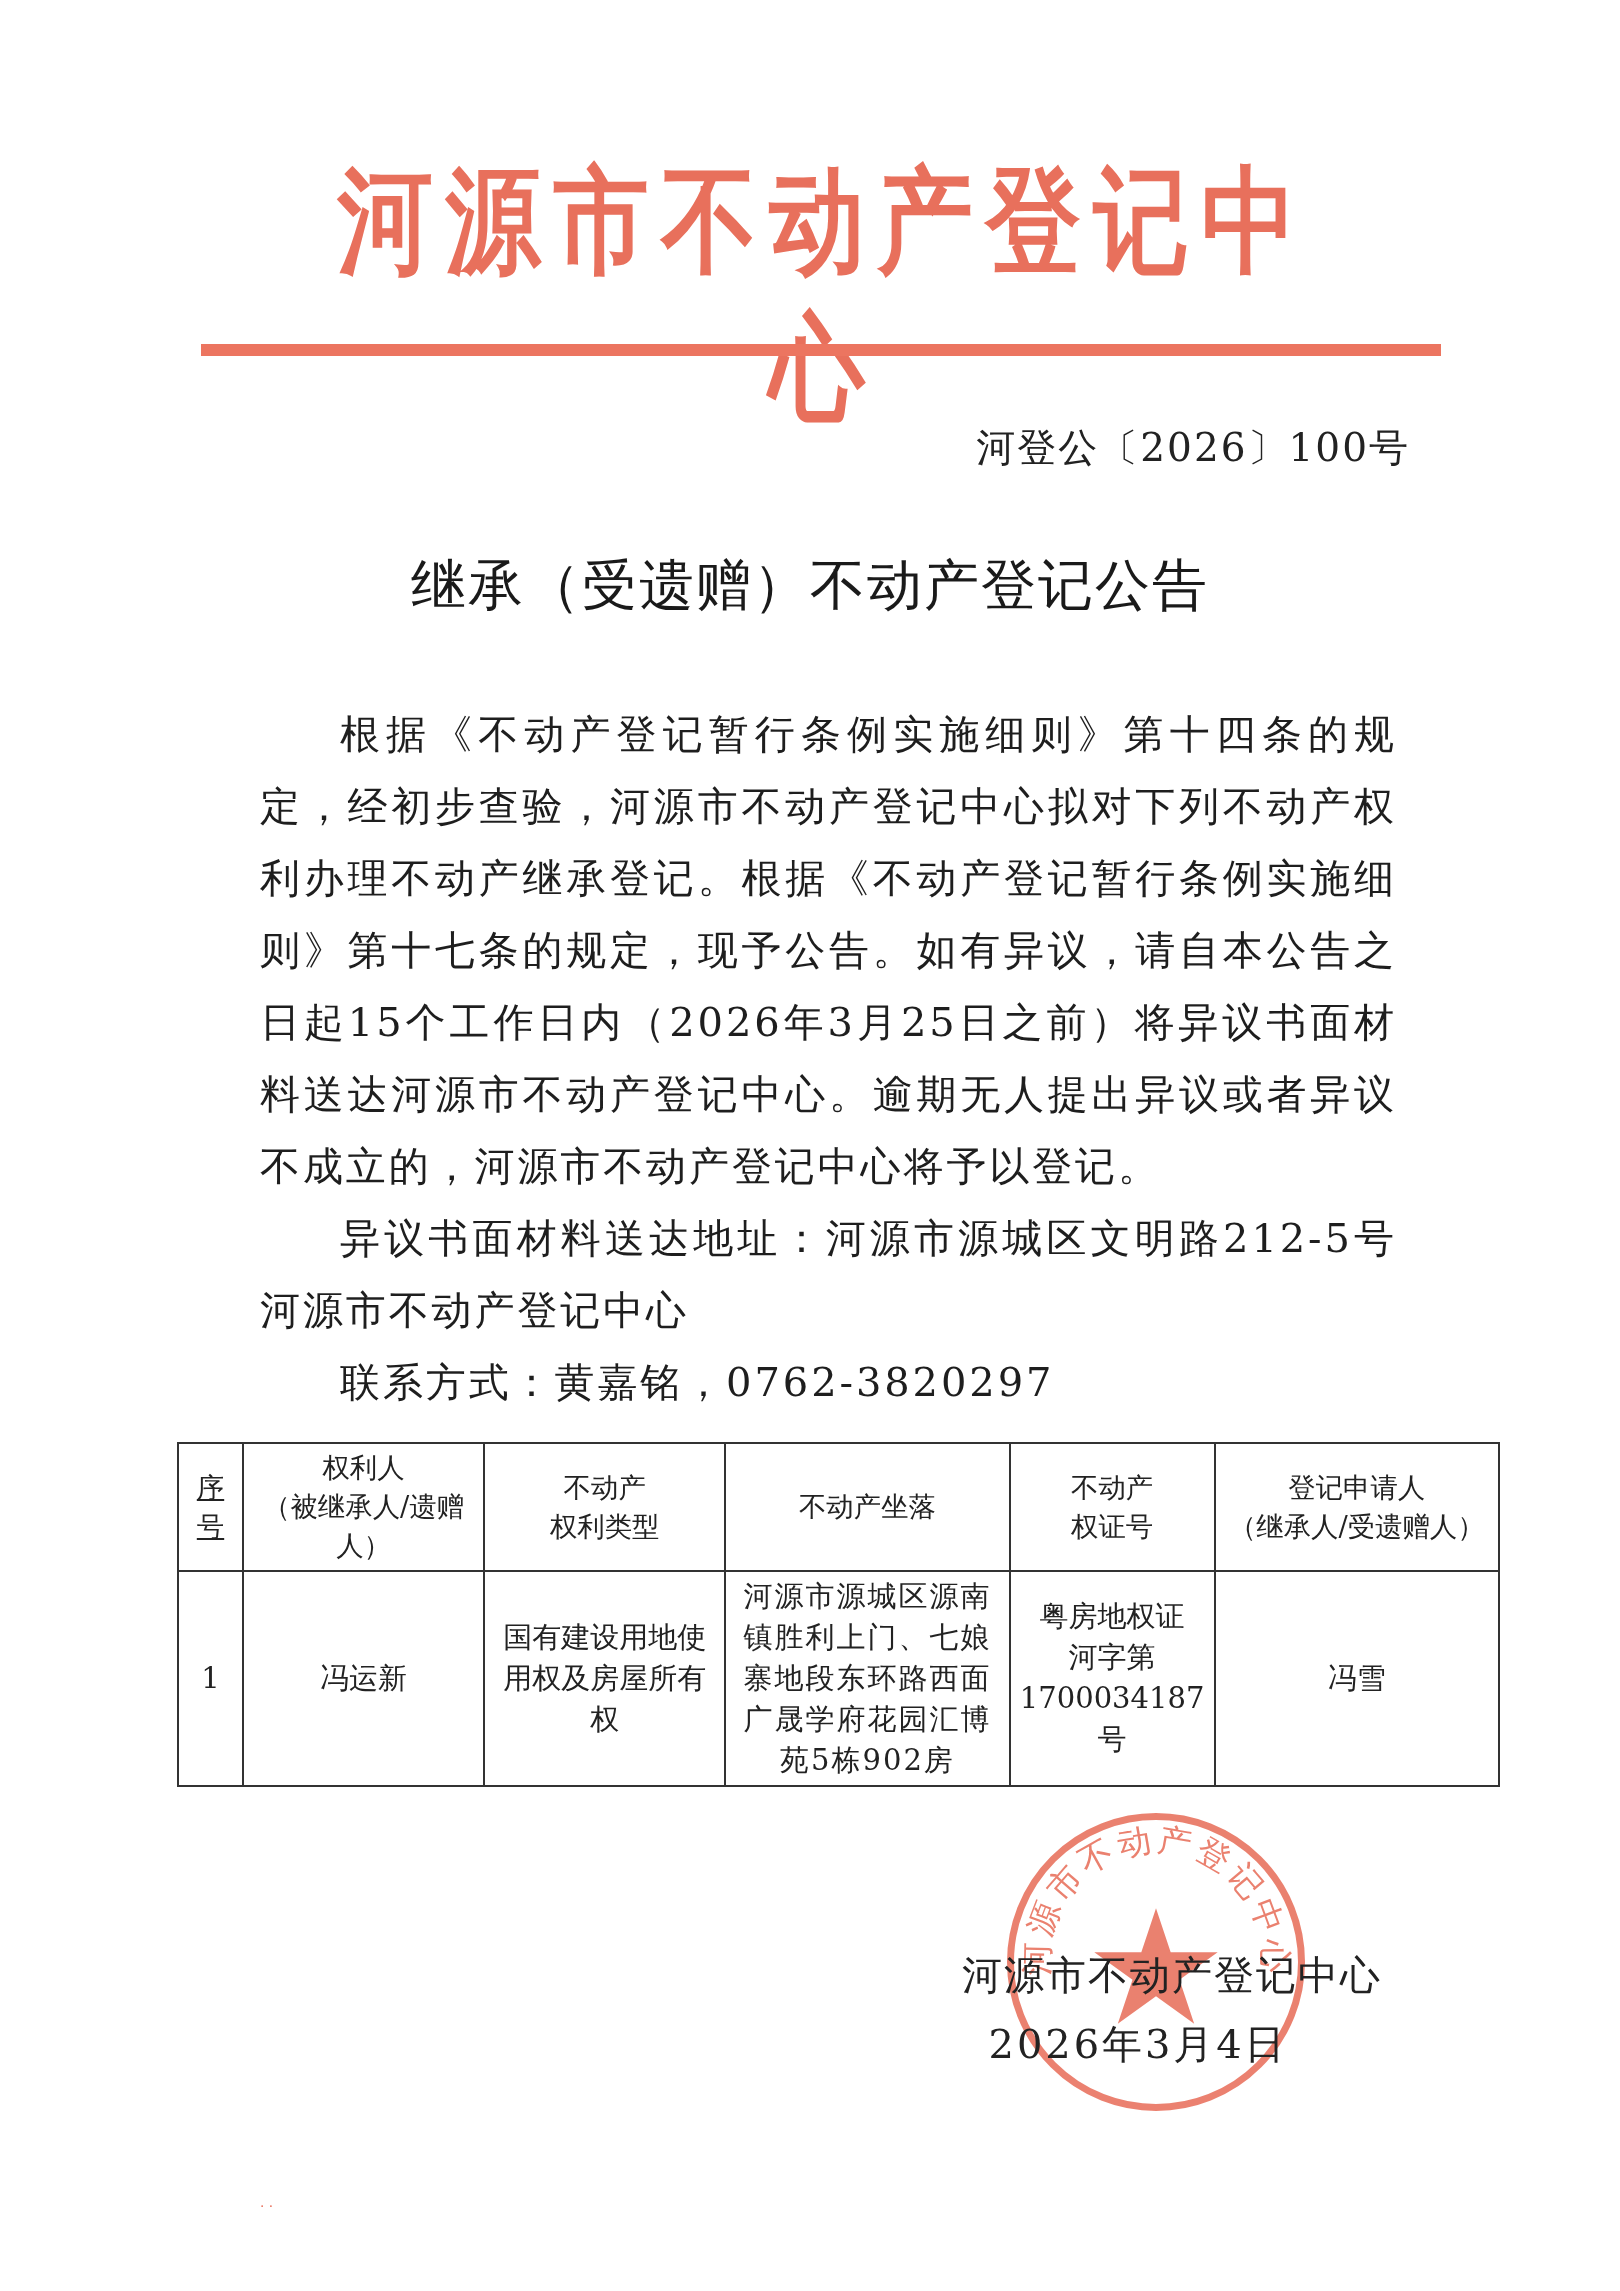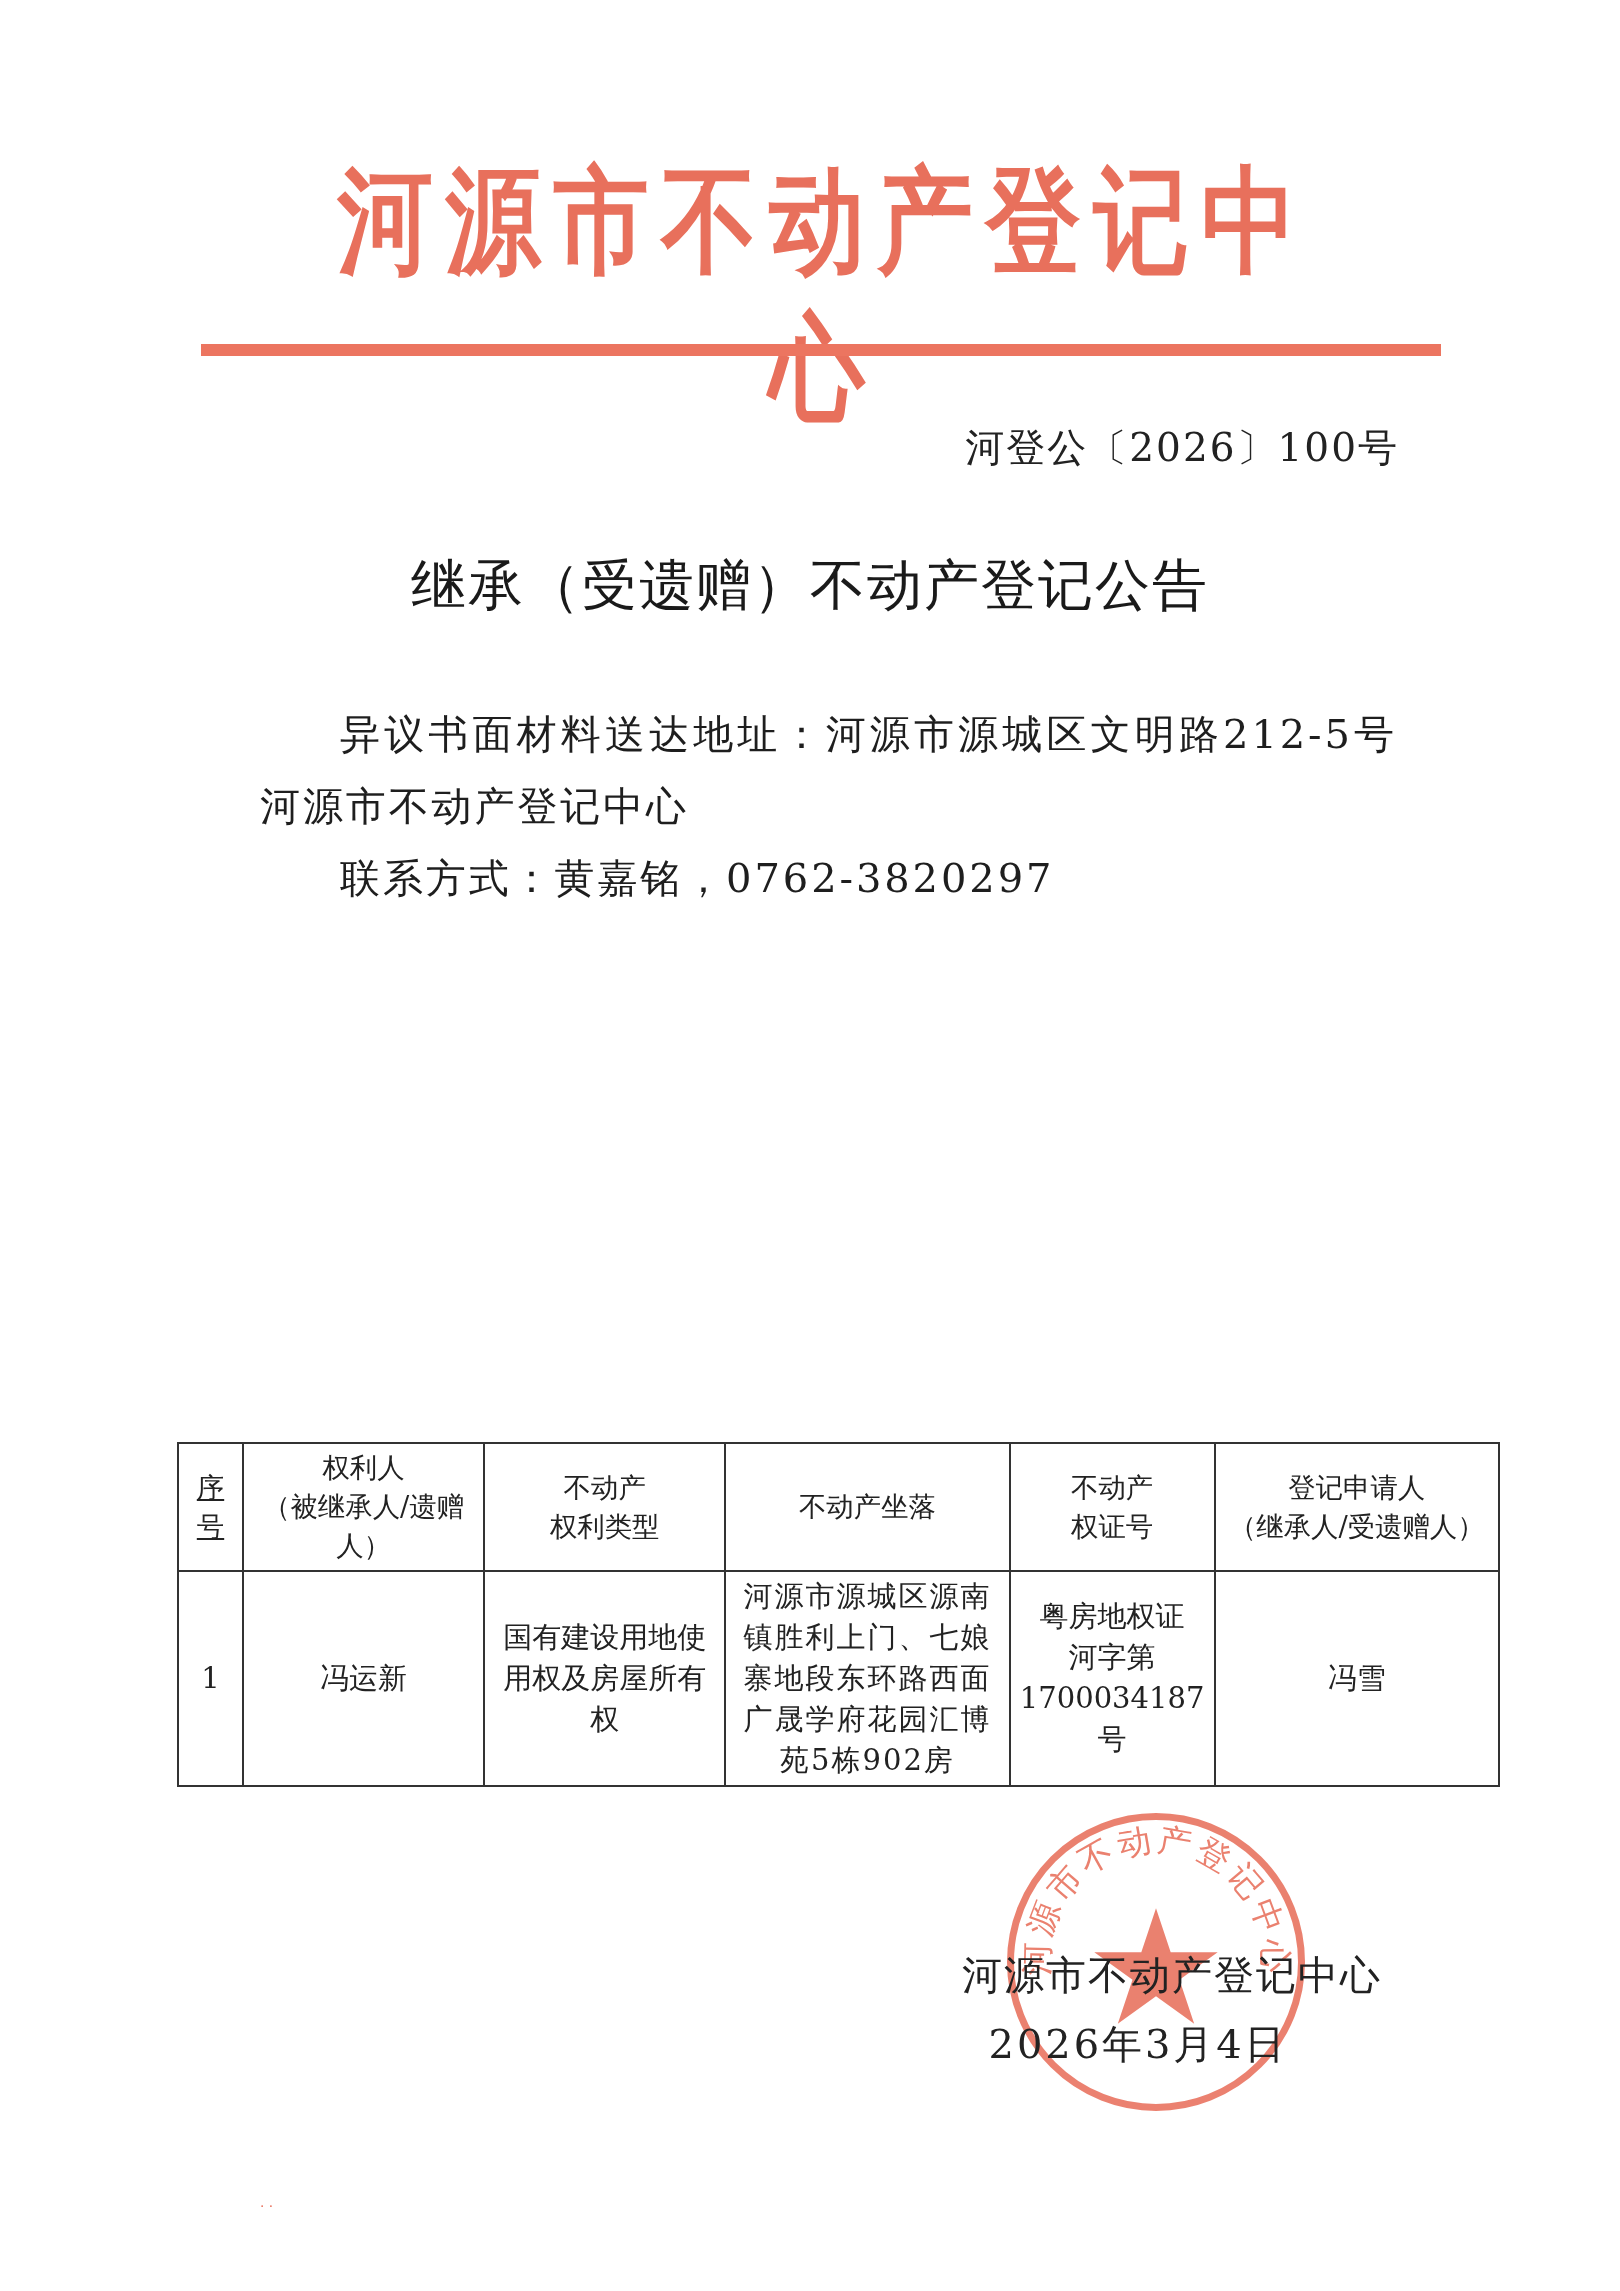--- a/index.html
+++ b/index.html
@@ -12,21 +12,21 @@
     text-align: center; color: #e8705c;
     font-family: "DejaVu Serif", serif; font-weight: bold;
     font-size: 116px; letter-spacing: 15.7px; line-height: 147px;
     transform: scaleX(0.82); transform-origin: center;
   }
   .red-rule {
     position: absolute; left: 201px; top: 344px; width: 1240px; height: 11.8px;
     background: #ec7560;
   }
   .doc-number {
-    position: absolute; right: 221px; top: 421px;
+    position: absolute; right: 210px; top: 421px;
     font-size: 39px; letter-spacing: 2px; color: #222;
   }
   .doc-title {
     position: absolute; left: 0; width: 100%; top: 549px; text-align: center;
     font-size: 55px; font-weight: normal; letter-spacing: 2px; color: #1a1a1a;
   }
   .body-text {
     position: absolute; left: 260px; width: 1137px; top: 698px;
     font-size: 40px; line-height: 72px; color: #1e1e1e;
     text-align: justify; letter-spacing: 2.9px;
@@ -69,20 +69,21 @@
 </head>
 <body>
 
 <div class="letterhead">河源市不动产登记中心</div>
 <div class="red-rule"></div>
 
 <div class="doc-number">河登公〔2026〕100号</div>
 <div class="doc-title">继承（受遗赠）不动产登记公告</div>
 
 <div class="body-text">
+  <p>根据《不动产登记暂行条例实施细则》第十四条的规定，经初步查验，河源市不动产登记中心拟对下列不动产权利办理不动产继承登记。根据《不动产登记暂行条例实施细则》第十七条的规定，现予公告。如有异议，请自本公告之日起15个工作日内（2026年3月25日之前）将异议书面材料送达河源市不动产登记中心。逾期无人提出异议或者异议不成立的，河源市不动产登记中心将予以登记。</p>
   <p class="para2">异议书面材料送达地址：河源市源城区文明路212-5号河源市不动产登记中心</p>
   <p class="contact">联系方式：黄嘉铭，0762-3820297</p>
 </div>
 
 <table class="notice-table">
   <thead>
     <tr>
       <th class="col-seq">序号</th>
       <th class="col-holder">
         <span>权利人</span><br>

